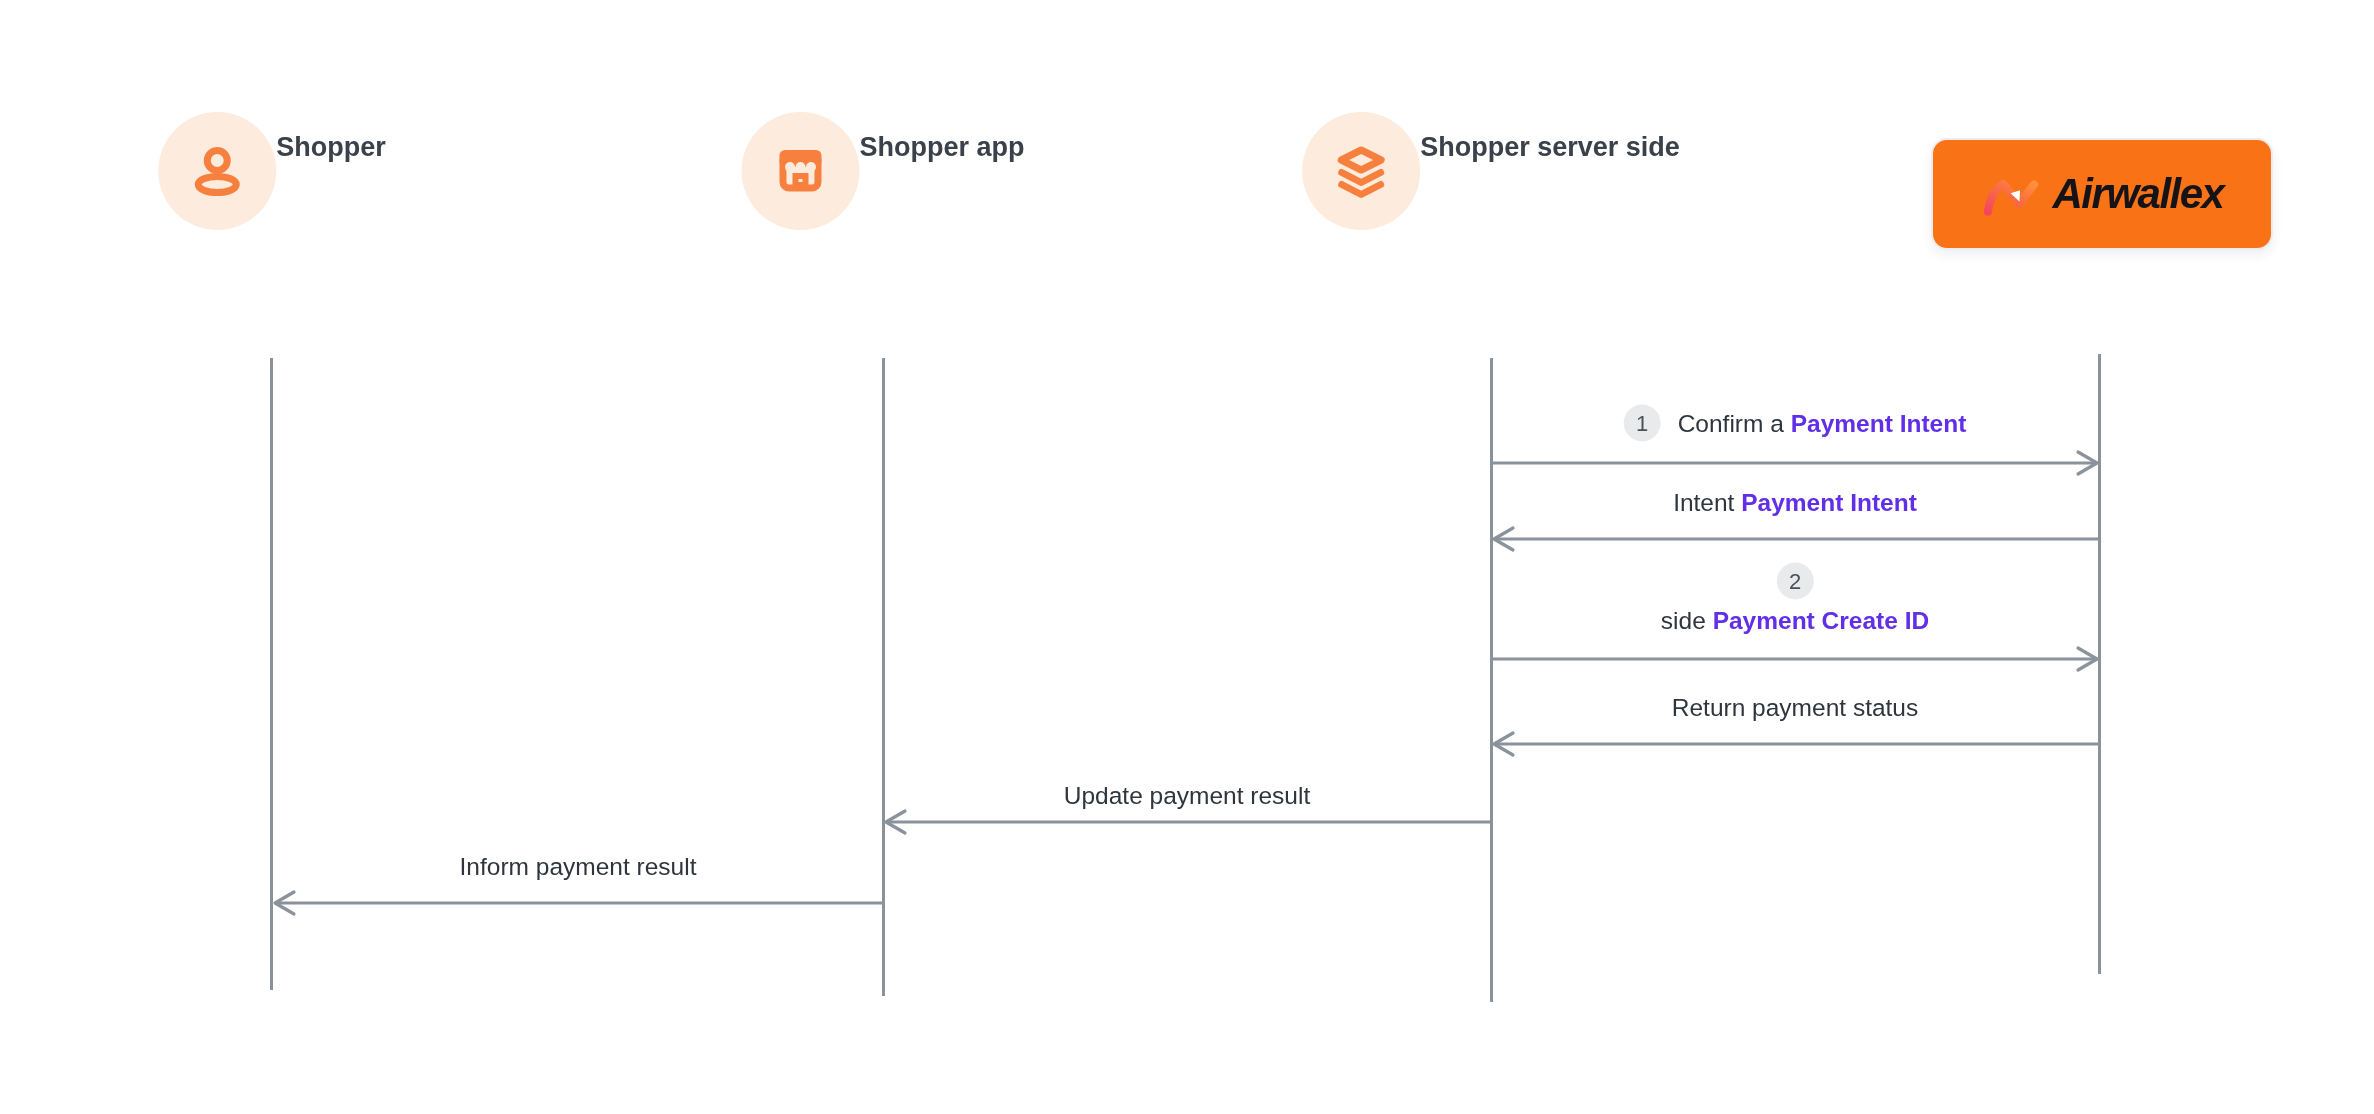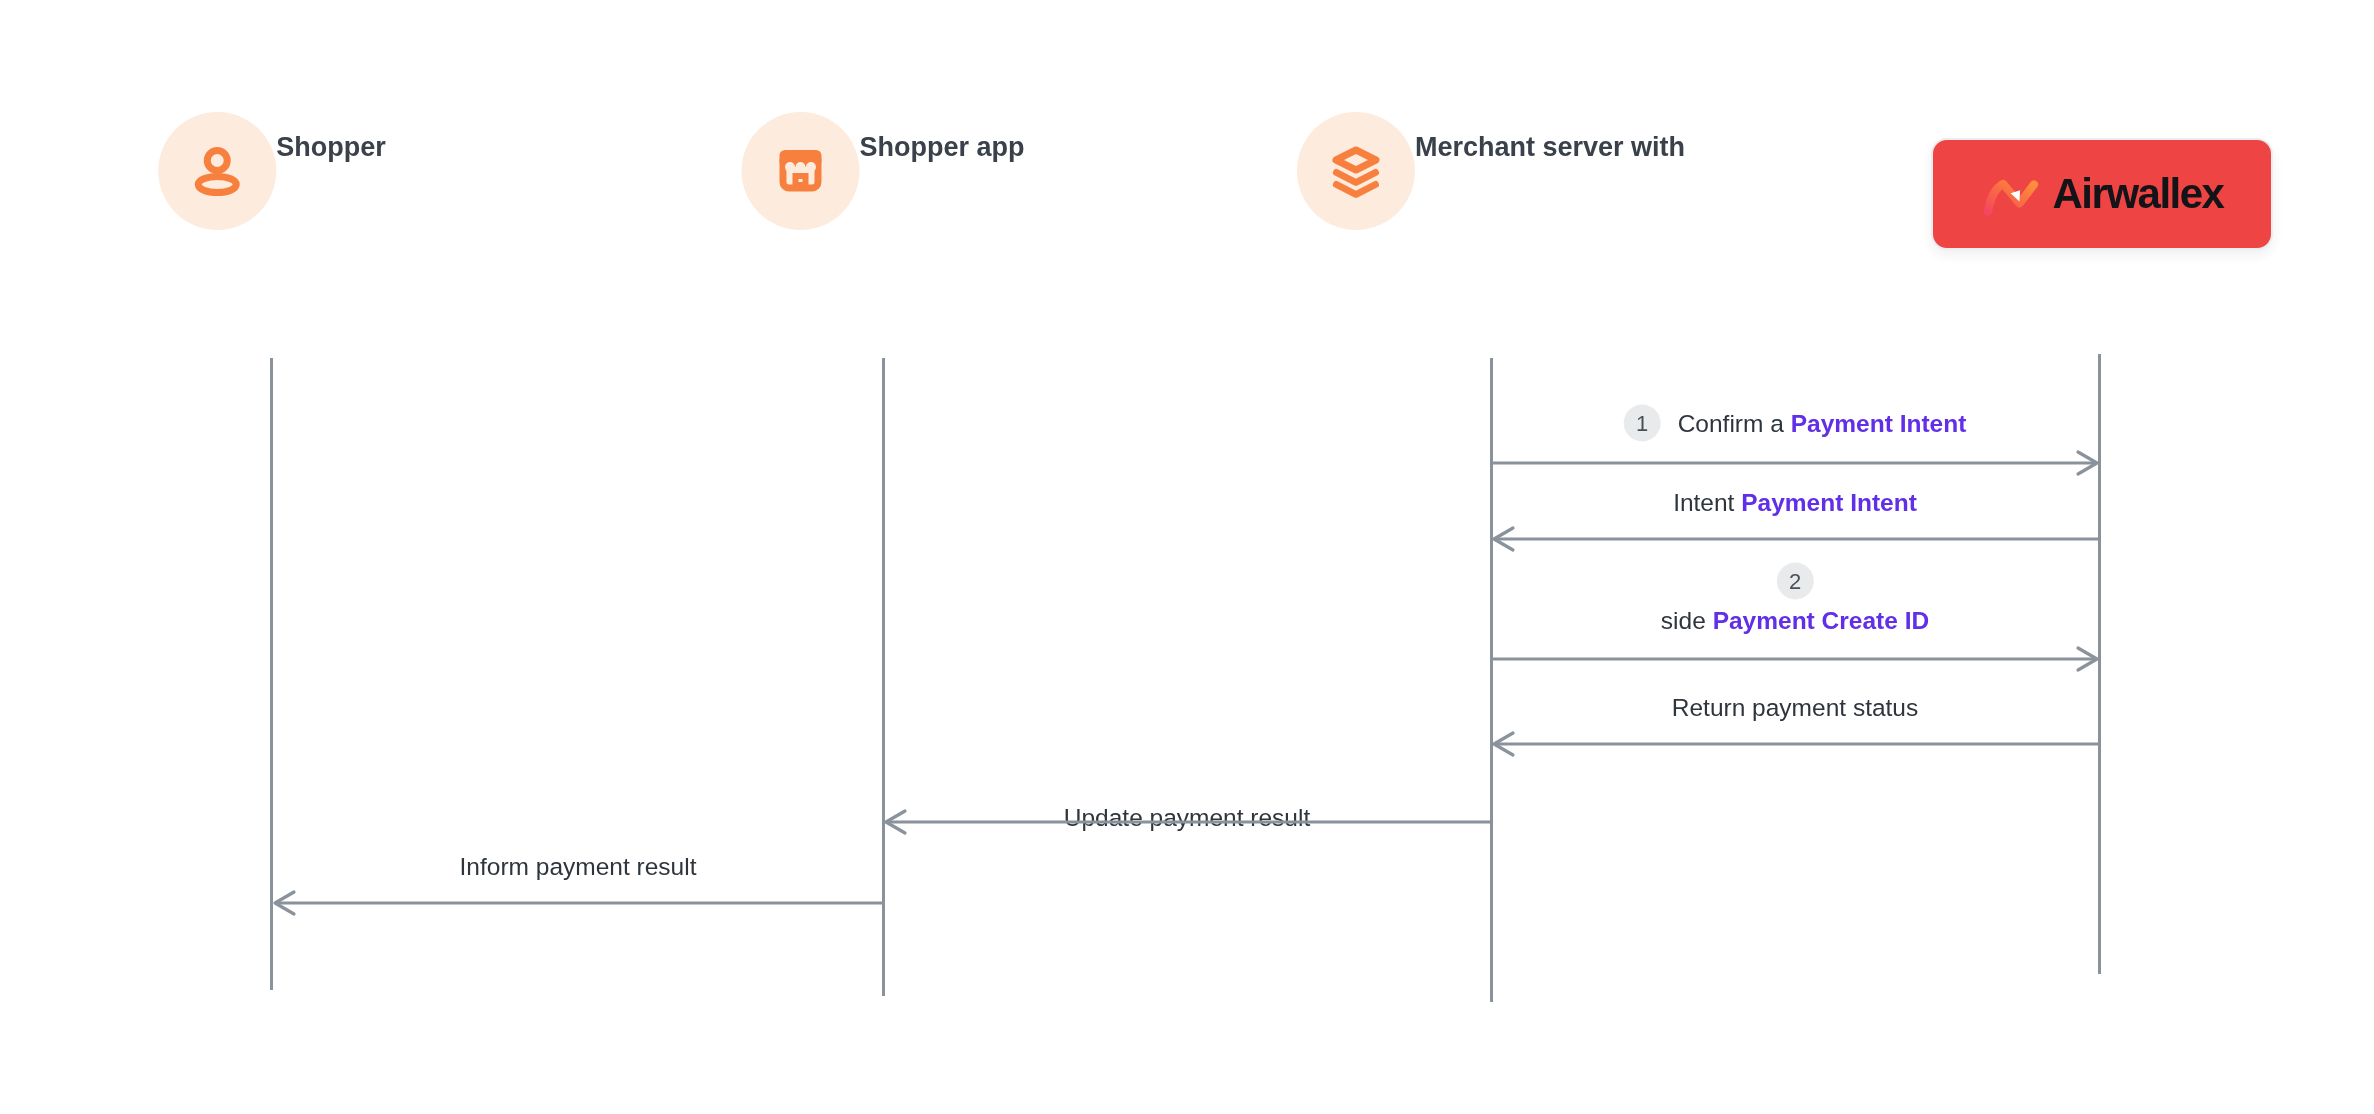--- a/index.html
+++ b/index.html
@@ -20,23 +20,23 @@
 
   
   .actor{position:absolute;top:112px;display:flex;flex-direction:row;align-items:flex-start;transform:translateX(-50%);}
   .avatar{width:118px;height:118px;border-radius:50%;background:var(--accent-peach);display:flex;align-items:center;justify-content:center;}
   .actor-label{margin-top:20px;font-size:27px;font-weight:600;color:var(--label-dark);white-space:nowrap;}
   .icon-stroke{stroke:var(--accent-orange);fill:none;}
   .fill-orange{fill:var(--accent-orange);}
   .fill-peach{fill:var(--accent-peach);}
 
   
-  .awx-card{position:absolute;left:1931px;top:138px;width:338px;height:108px;background:#ef4444;
+  .awx-card{position:absolute;left:1931px;top:138px;width:338px;height:108px;background:#f97316;
     border:2px solid var(--card-border);border-radius:16px;box-shadow:0 5px 12px rgba(31,38,63,.07);
-    display:flex;align-items:center;justify-content:center;gap:14px;}
+    display:flex;align-items:center;justify-content:center;gap:14px;font-style:italic;}
   .awx-wordmark{font-size:42px;font-weight:800;color:var(--logo-black);letter-spacing:-1.5px;}
 
   
   .lifeline{position:absolute;width:3px;background:var(--line-gray);}
 
   
   .arrow{position:absolute;overflow:visible;}
   .arrow line,.arrow polyline{stroke:var(--line-gray);stroke-width:3.2;fill:none;stroke-linecap:round;stroke-linejoin:round;}
 
   
@@ -79,21 +79,21 @@
   </div>
 
   <div class="actor" style="left:1491px;">
     <div class="avatar">
       <svg width="64" height="64" viewBox="0 0 64 64">
         <path class="icon-stroke" d="M32 11 L52 21 L32 31 L12 21 Z" stroke-width="7" stroke-linejoin="round"></path>
         <path class="icon-stroke" d="M12.5 33.5 L32 43.5 L51.5 33.5" stroke-width="7" stroke-linecap="round" stroke-linejoin="round"></path>
         <path class="icon-stroke" d="M12.5 45.5 L32 55.5 L51.5 45.5" stroke-width="7" stroke-linecap="round" stroke-linejoin="round"></path>
       </svg>
     </div>
-    <div class="actor-label">Merchant server with</div>
+    <div class="actor-label">Shopper server side</div>
   </div>
 
   <div class="awx-card">
     <svg width="58" height="50" viewBox="0 0 92 76">
       <defs>
         <linearGradient id="awxg" x1="0" y1="1" x2="1" y2="0">
           <stop offset="0" stop-color="#F4475F"></stop>
           <stop offset="0.5" stop-color="#F96A45"></stop>
           <stop offset="1" stop-color="#FF8F3B"></stop>
         </linearGradient>
@@ -138,21 +138,21 @@
   </svg>
 
   <div class="msg-label" style="left:1795px;top:708px;">
     <span>Return payment status</span>
   </div>
   <svg class="arrow" style="left:1491px;top:730px;" width="609" height="28">
     <polyline points="22,3 3,14 22,25"></polyline>
     <line x1="4" y1="14" x2="608" y2="14"></line>
   </svg>
 
-  <div class="msg-label" style="left:1187px;top:818px;">
+  <div class="msg-label" style="left:1187px;top:796px;">
     <span>Update payment result</span>
   </div>
   <svg class="arrow" style="left:883px;top:808px;" width="608" height="28">
     <polyline points="22,3 3,14 22,25"></polyline>
     <line x1="4" y1="14" x2="607" y2="14"></line>
   </svg>
 
   <div class="msg-label" style="left:578px;top:867px;align-items:center;">
     <span>Inform payment result</span>
   </div>

